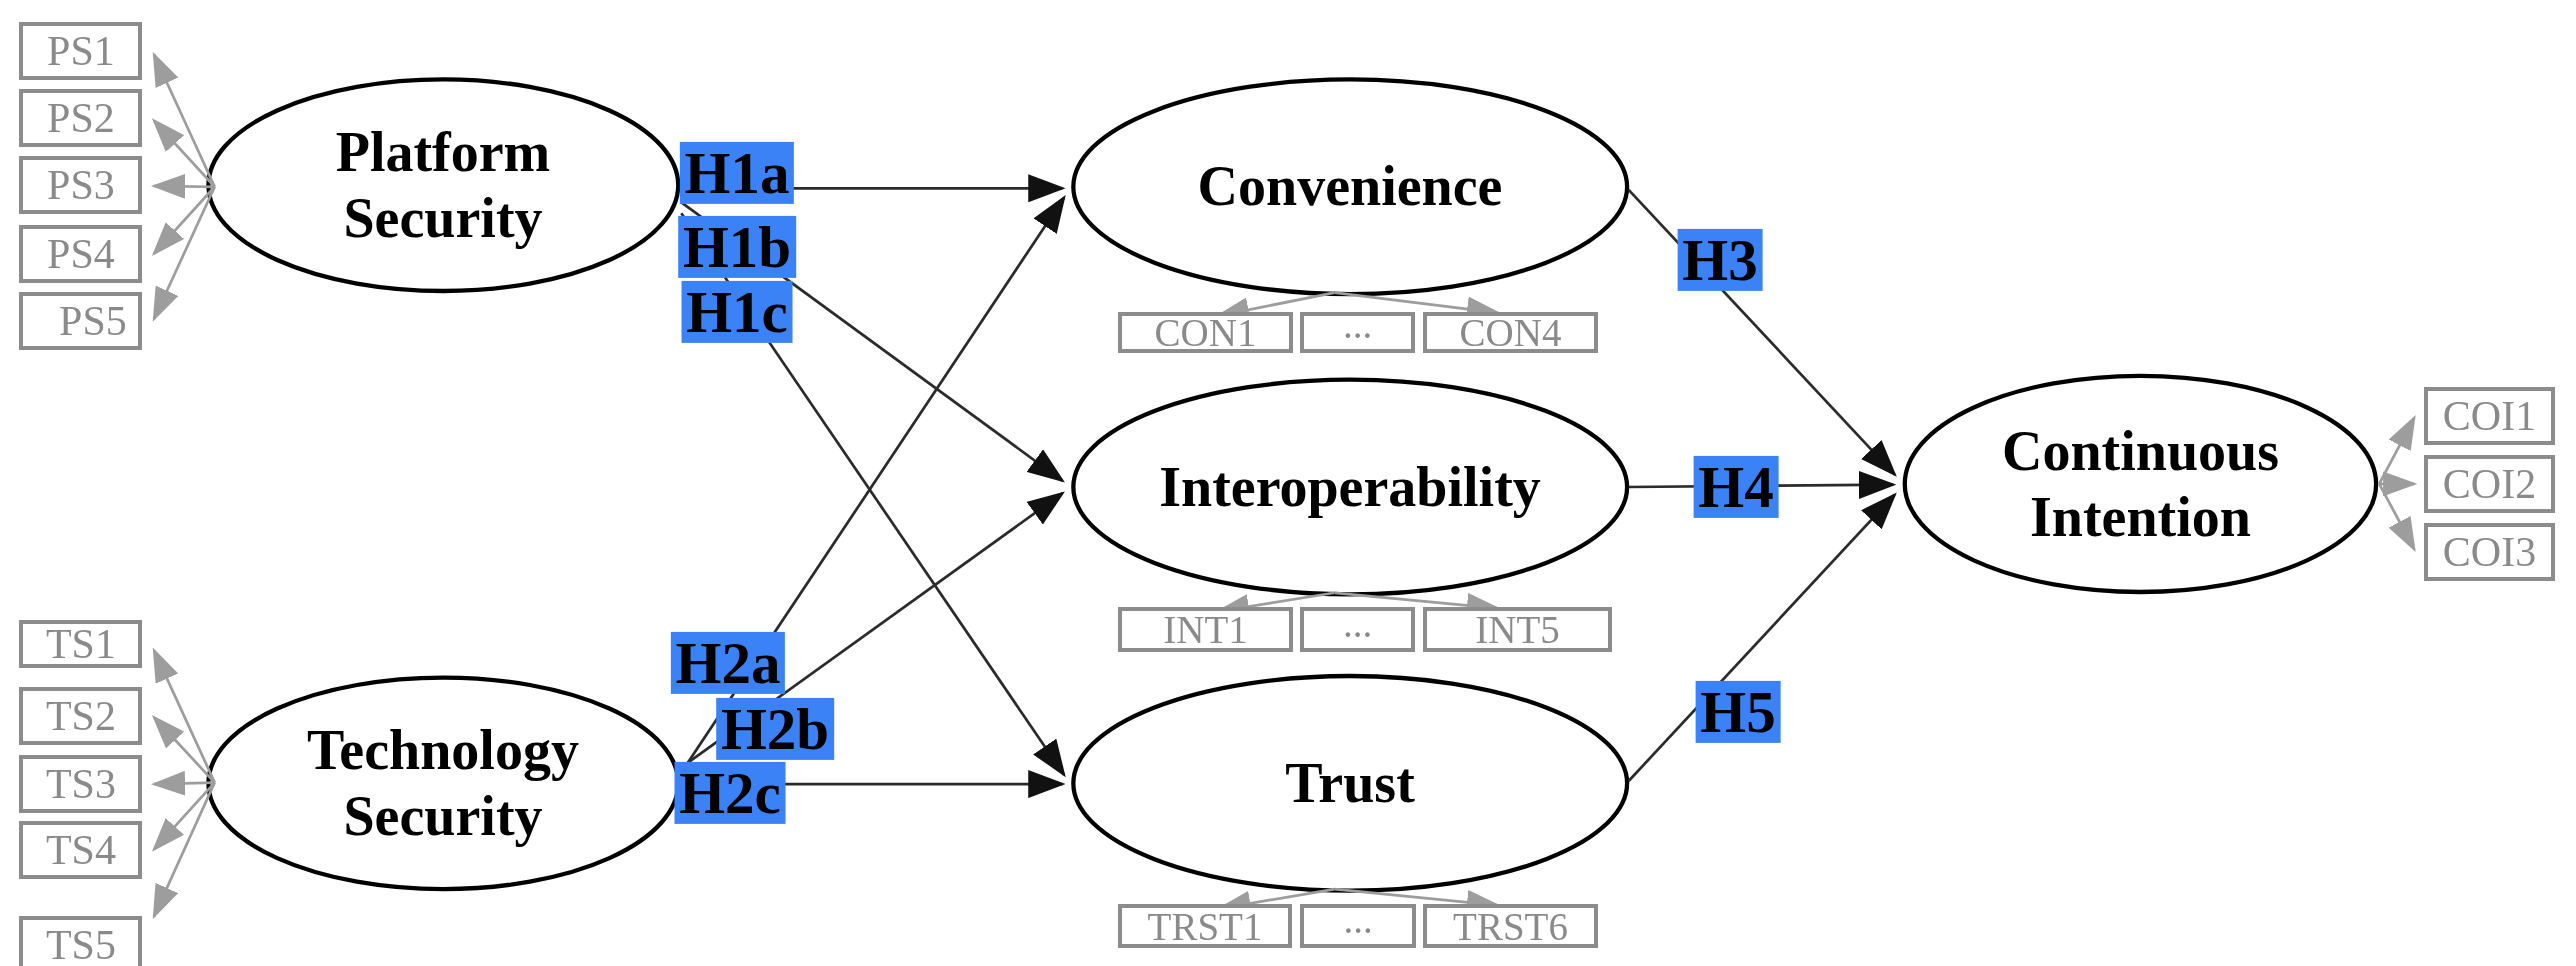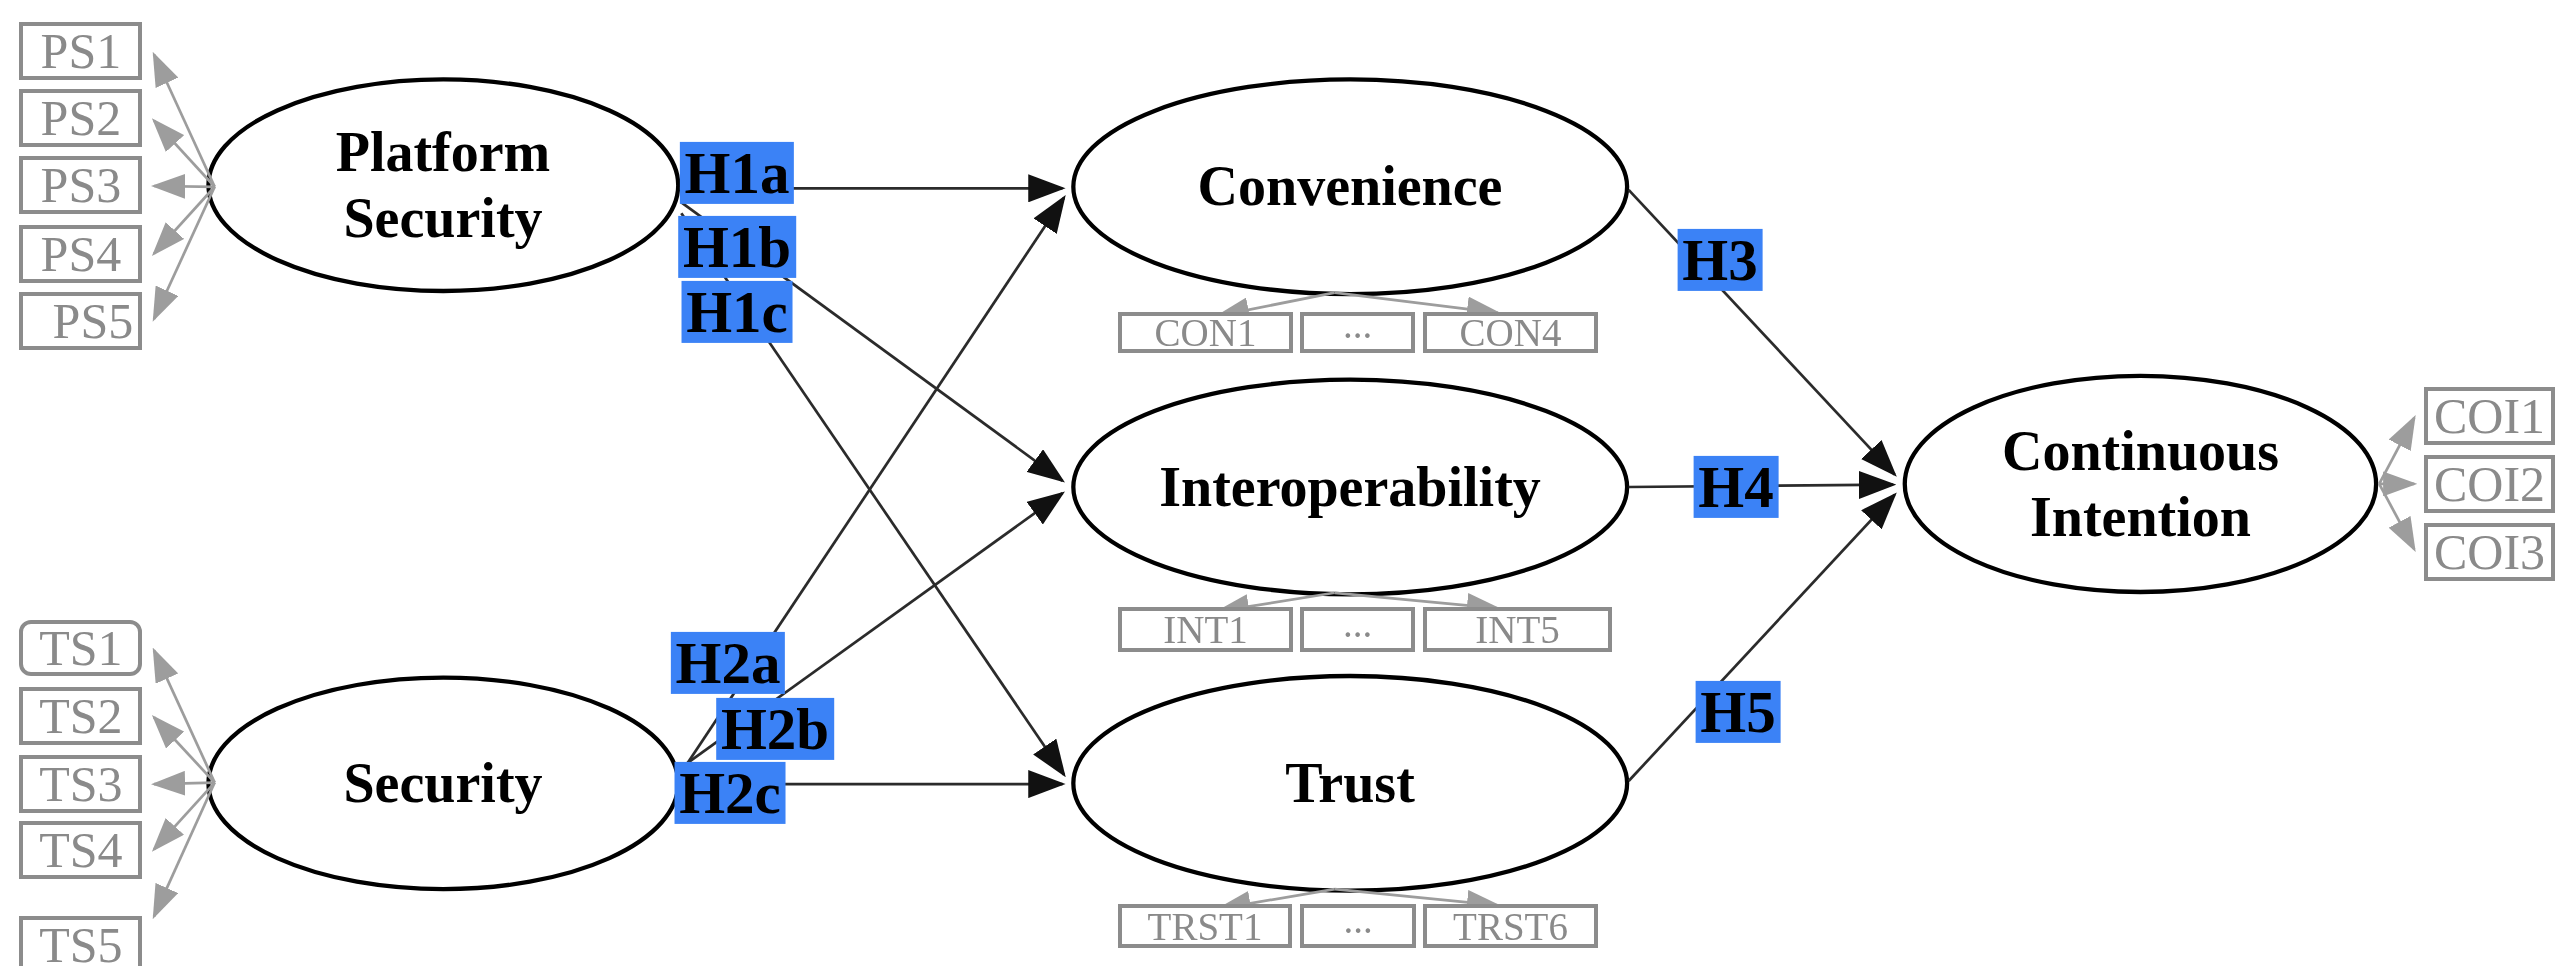--- a/index.html
+++ b/index.html
@@ -4,21 +4,21 @@
 <style>
   html,body{margin:0;padding:0;background:#ffffff;}
   #canvas{position:relative;width:2576px;height:967px;background:#ffffff;overflow:hidden;
           font-family:"Liberation Serif", serif;}
   #wires{position:absolute;left:0;top:0;width:2576px;height:967px;}
   .node-label{position:absolute;display:flex;flex-direction:column;align-items:center;justify-content:center;
               text-align:center;font-weight:bold;color:#000;font-size:56px;line-height:1.18;pointer-events:none;}
   .hyp{position:absolute;transform:translate(-50%,-50%);background:#3b82f6;color:#000;
        font-weight:bold;font-size:59px;line-height:1;padding:1.6px 4.7px;}
   .ind{position:absolute;display:flex;align-items:center;justify-content:center;box-sizing:border-box;
-       border:4.7px solid #8c8c8c;background:#ffffff;color:#8a8a8a;font-size:50px;line-height:1;}
+       border:4.7px solid #8c8c8c;background:#ffffff;color:#8a8a8a;font-size:42px;line-height:1;}
   .ind.row{font-size:39px;}
   .ind.dots{align-items:flex-end;padding-bottom:4.7px;}
 </style>
 </head>
 <body>
 
 <div id="canvas">
 
   <svg id="wires" viewBox="0 0 3312 1243">
     <defs>
@@ -77,20 +77,21 @@
       <line x1="3059" y1="622" x2="3104" y2="622" marker-end="url(#ag)"></line>
       <line x1="3059" y1="622" x2="3104" y2="706" marker-end="url(#ag)"></line>
     </g>
   </svg>
 
   <div class="node-label" style="left:208px;top:79px;width:470px;height:212px;">
     <div>Platform</div>
     <div>Security</div>
   </div>
   <div class="node-label" style="left:208px;top:677px;width:470px;height:212px;">
+    <div>Technology</div>
     <div>Security</div>
   </div>
   <div class="node-label" style="left:1073px;top:79px;width:554px;height:215px;">
     <div>Convenience</div>
   </div>
   <div class="node-label" style="left:1073px;top:380px;width:554px;height:215px;">
     <div>Interoperability</div>
   </div>
   <div class="node-label" style="left:1073px;top:676px;width:554px;height:215px;">
     <div>Trust</div>
@@ -109,21 +110,21 @@
   <div class="hyp" style="left:1720px;top:260px;">H3</div>
   <div class="hyp" style="left:1736px;top:487px;">H4</div>
   <div class="hyp" style="left:1738px;top:712px;">H5</div>
 
   <div class="ind" style="left:19.4px;top:22px;width:123px;height:58px;">PS1</div>
   <div class="ind" style="left:19.4px;top:89px;width:123px;height:58px;">PS2</div>
   <div class="ind" style="left:19.4px;top:156px;width:123px;height:58px;">PS3</div>
   <div class="ind" style="left:19.4px;top:225px;width:123px;height:58px;">PS4</div>
   <div class="ind" style="left:19.4px;top:292px;width:123px;height:58px;padding-left:24px;">PS5</div>
 
-  <div class="ind" style="left:19.4px;top:620px;width:123px;height:56px;border-radius:12px;">TS1</div>
+  <div class="ind" style="left:19.4px;top:620px;width:123px;height:48px;">TS1</div>
   <div class="ind" style="left:19.4px;top:687px;width:123px;height:58px;">TS2</div>
   <div class="ind" style="left:19.4px;top:755px;width:123px;height:58px;">TS3</div>
   <div class="ind" style="left:19.4px;top:821px;width:123px;height:58px;">TS4</div>
   <div class="ind" style="left:19.4px;top:888px;width:123px;height:58px;margin-top:28px;">TS5</div>
 
   <div class="ind row" style="left:1118px;top:312px;width:175px;height:41px;">CON1</div>
   <div class="ind row dots" style="left:1300px;top:312px;width:115px;height:41px;">...</div>
   <div class="ind row" style="left:1423px;top:312px;width:175px;height:41px;">CON4</div>
 
   <div class="ind row" style="left:1118px;top:607px;width:175px;height:45px;">INT1</div>

